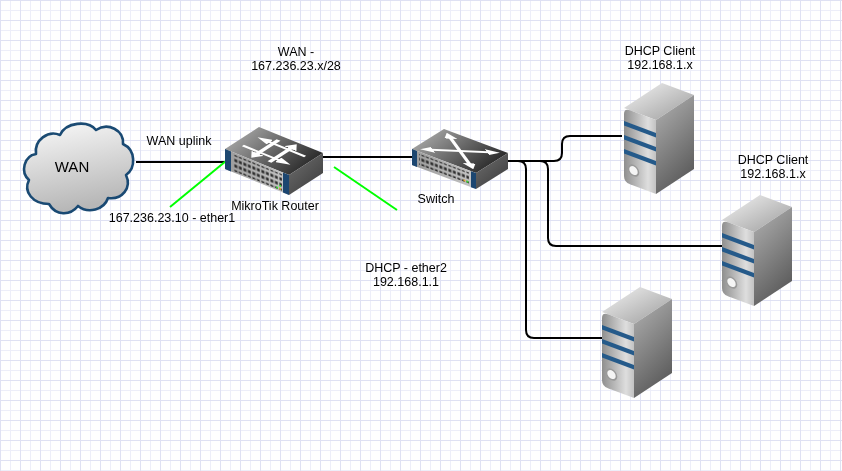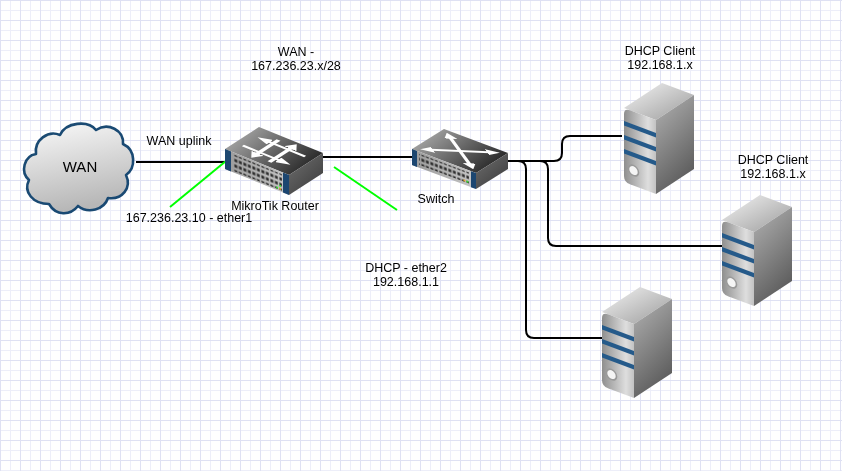--- a/index.html
+++ b/index.html
@@ -164,33 +164,33 @@
       <g transform="matrix(1,0.375,0,1,10,36)">
         <path d="M 32,0 L 6,0 Q 0,0 0,6 L 0,68 Q 0,74 6,74 L 32,74 Z" fill="url(#srvFrontG)"></path>
         <rect x="0" y="13" width="32" height="4.5" fill="#255a8a"></rect>
         <rect x="0" y="27" width="32" height="4.5" fill="#255a8a"></rect>
         <rect x="0" y="41" width="32" height="4.5" fill="#255a8a"></rect>
         <circle cx="9.5" cy="59" r="5" fill="#f5f5f5" stroke="#9a9a9a" stroke-width="1.6"></circle>
       </g>
     </g>
   </svg>
 
-  <div class="lbl lbl-cloud" style="left:80px;top:159px;">WAN</div>
+  <div class="lbl lbl-cloud" style="left:72px;top:159px;">WAN</div>
 
   <div class="lbl" style="left:179px;top:135px;">WAN uplink</div>
 
   <div class="lbl" style="left:296px;top:46px;">
     <div>WAN -</div>
     <div>167.236.23.x/28</div>
   </div>
 
 
   <div class="lbl" style="left:275px;top:200px;">MikroTik Router</div>
 
-  <div class="lbl" style="left:189px;top:212px;">167.236.23.10 - ether1</div>
+  <div class="lbl" style="left:172px;top:212px;">167.236.23.10 - ether1</div>
 
   <div class="lbl" style="left:436px;top:193px;">Switch</div>
 
   <div class="lbl" style="left:406px;top:216px;margin-top:46px;">
     <div>DHCP - ether2</div>
     <div>192.168.1.1</div>
   </div>
 
   <div class="lbl" style="left:660px;top:45px;">
     <div>DHCP Client</div>

